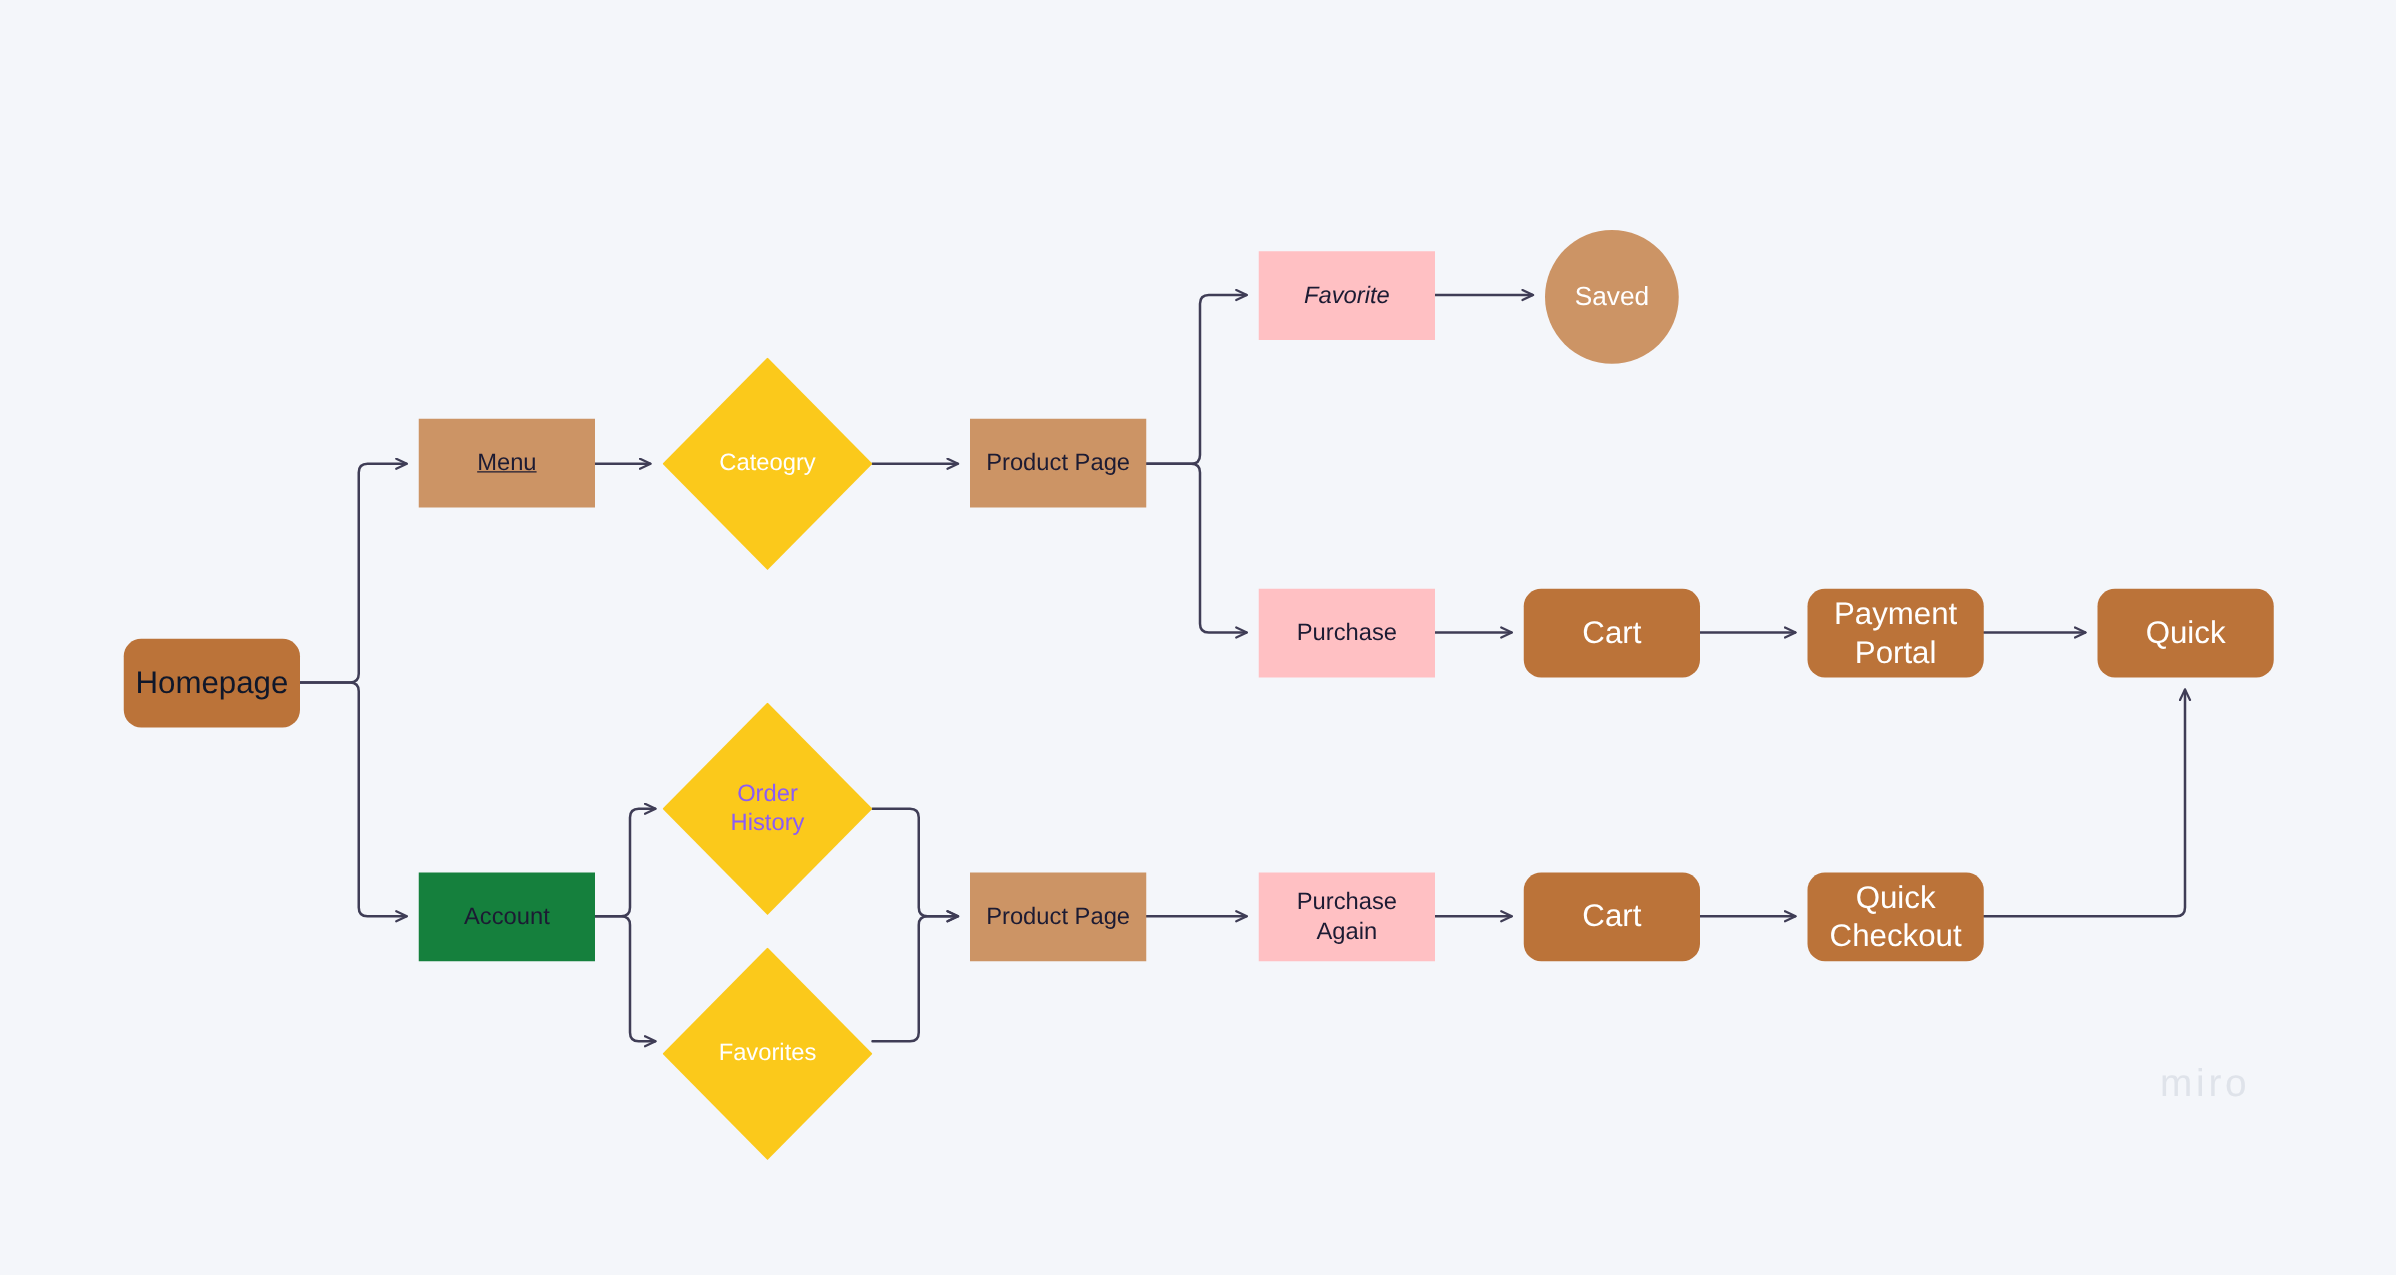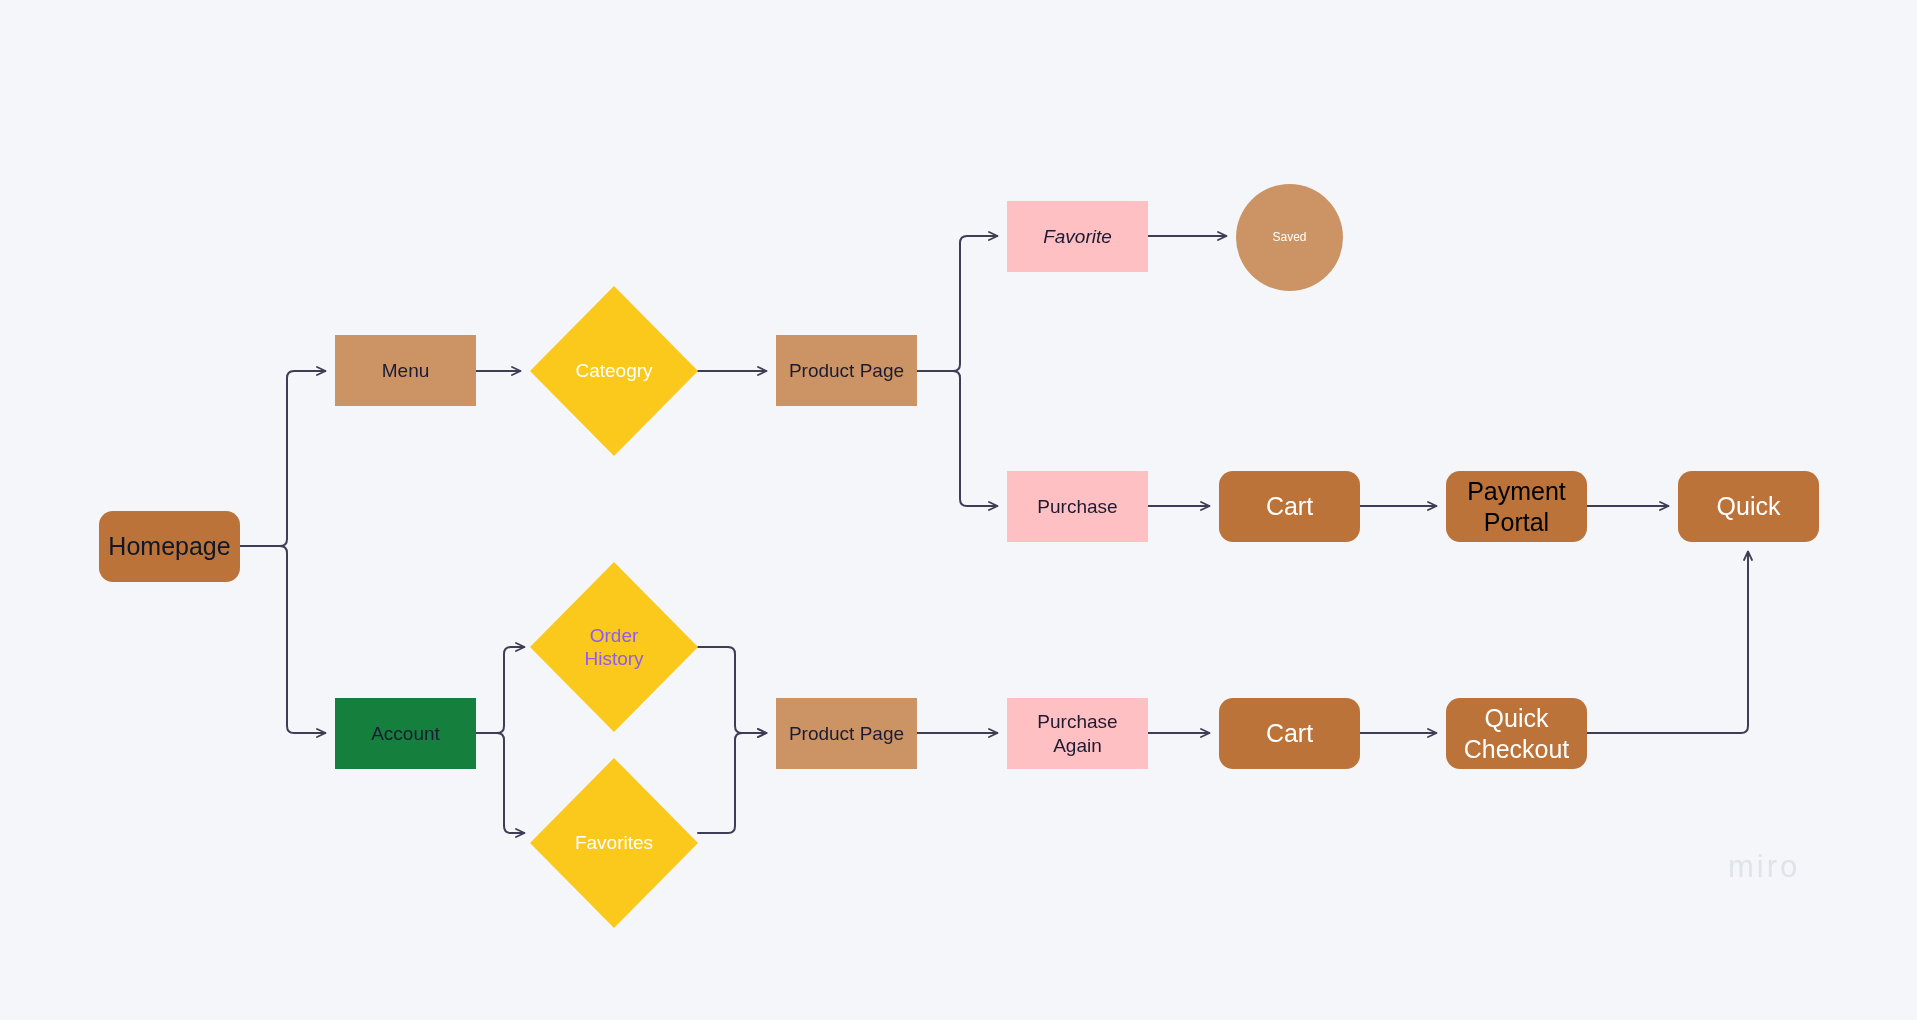--- a/index.html
+++ b/index.html
@@ -47,21 +47,21 @@
   }
   .node-round {
     background: #bb7339;
     color: #ffffff;
     font-size: 25px;
     border-radius: 14px;
   }
   .node-circle {
     background: #cc9465;
     color: #ffffff;
-    font-size: 12px;
+    font-size: 21px;
     border-radius: 50%;
   }
   .node-diamond {
     background: transparent;
     color: #ffffff;
     font-size: 19px;
   }
   .diamond-shape {
     position: absolute;
     inset: 0;
@@ -109,28 +109,28 @@
         <path class="edge-path" d="M 698 833 L 728 833 Q 735 833 735 826 L 735 740 Q 735 733 742 733 L 766 733" stroke="#3f3d56" marker-end="url(#arrowhead)"></path>
         <path class="edge-path" d="M 917 733 L 997 733" stroke="#3f3d56" marker-end="url(#arrowhead)"></path>
         <path class="edge-path" d="M 1148 733 L 1209 733" stroke="#3f3d56" marker-end="url(#arrowhead)"></path>
         <path class="edge-path" d="M 1360 733 L 1436 733" stroke="#3f3d56" marker-end="url(#arrowhead)"></path>
         <path class="edge-path" d="M 1587 733 L 1741 733 Q 1748 733 1748 726 L 1748 559 L 1748 552" stroke="#3f3d56" marker-end="url(#arrowhead)"></path>
       </g>
   </svg>
 
   <div id="node-layer">
       <div class="node node-round" style="left: 99px; top: 511px; width: 141px; height: 71px; background: rgb(187, 115, 57);"><span style="color: #0f172a;">Homepage</span></div>
-      <div class="node node-rect" style="left: 335px; top: 335px; width: 141px; height: 71px; border-radius: 0px; background: rgb(204, 148, 101);"><span style="color: rgb(28, 27, 51);">Menu</span></div>
+      <div class="node node-rect" style="left: 335px; top: 335px; width: 141px; height: 71px; border-radius: 0px; background: rgb(204, 148, 101); text-decoration: underline;"><span style="color: rgb(28, 27, 51);">Menu</span></div>
       <div class="node node-diamond" style="left: 530px; top: 286px; width: 168px; height: 170px;"><div class="diamond-shape" style="background: rgb(251, 201, 27);"></div><span class="diamond-label" style="color: rgb(255, 255, 255);">Cateogry</span></div>
       <div class="node node-rect" style="left: 776px; top: 335px; width: 141px; height: 71px; border-radius: 0px; background: rgb(204, 148, 101);"><span style="color: rgb(28, 27, 51);">Product Page</span></div>
       <div class="node node-rect" style="left: 1007px; top: 201px; width: 141px; height: 71px; border-radius: 0px; background: rgb(255, 192, 195);"><span style="color: rgb(28, 27, 51); font-style: italic;">Favorite</span></div>
       <div class="node node-circle" style="left: 1236px; top: 184px; width: 107px; height: 107px; border-radius: 50%; background: rgb(204, 148, 101);"><span style="color: rgb(255, 255, 255);">Saved</span></div>
       <div class="node node-rect" style="left: 1007px; top: 471px; width: 141px; height: 71px; border-radius: 0px; background: rgb(255, 192, 195);"><span style="color: rgb(28, 27, 51);">Purchase</span></div>
       <div class="node node-round" style="left: 1219px; top: 471px; width: 141px; height: 71px; background: rgb(187, 115, 57);"><span style="color: rgb(255, 255, 255);">Cart</span></div>
-      <div class="node node-round" style="left: 1446px; top: 471px; width: 141px; height: 71px; background: rgb(187, 115, 57);"><span style="color: #000000;">Payment Portal</span></div>
+      <div class="node node-round" style="left: 1446px; top: 471px; width: 141px; height: 71px; background: rgb(187, 115, 57);"><span style="color: #ffffff;">Payment Portal</span></div>
       <div class="node node-round" style="left: 1678px; top: 471px; width: 141px; height: 71px; background: rgb(187, 115, 57);"><span style="color: rgb(255, 255, 255);">Quick</span></div>
       <div class="node node-rect" style="left: 335px; top: 698px; width: 141px; height: 71px; border-radius: 0px; background: #15803d;"><span style="color: rgb(28, 27, 51);">Account</span></div>
       <div class="node node-diamond" style="left: 530px; top: 562px; width: 168px; height: 170px;"><div class="diamond-shape" style="background: rgb(251, 201, 27);"></div><span class="diamond-label" style="color: #8b5cf6;">Order
 History</span></div>
       <div class="node node-diamond" style="left: 530px; top: 758px; width: 168px; height: 170px;"><div class="diamond-shape" style="background: rgb(251, 201, 27);"></div><span class="diamond-label" style="color: rgb(255, 255, 255);">Favorites</span></div>
       <div class="node node-rect" style="left: 776px; top: 698px; width: 141px; height: 71px; border-radius: 0px; background: rgb(204, 148, 101);"><span style="color: rgb(28, 27, 51);">Product Page</span></div>
       <div class="node node-rect" style="left: 1007px; top: 698px; width: 141px; height: 71px; border-radius: 0px; background: rgb(255, 192, 195);"><span style="color: rgb(28, 27, 51);">Purchase
 Again</span></div>
       <div class="node node-round" style="left: 1219px; top: 698px; width: 141px; height: 71px; background: rgb(187, 115, 57);"><span style="color: rgb(255, 255, 255);">Cart</span></div>
       <div class="node node-round" style="left: 1446px; top: 698px; width: 141px; height: 71px; background: rgb(187, 115, 57);"><span style="color: #ffffff;">Quick

